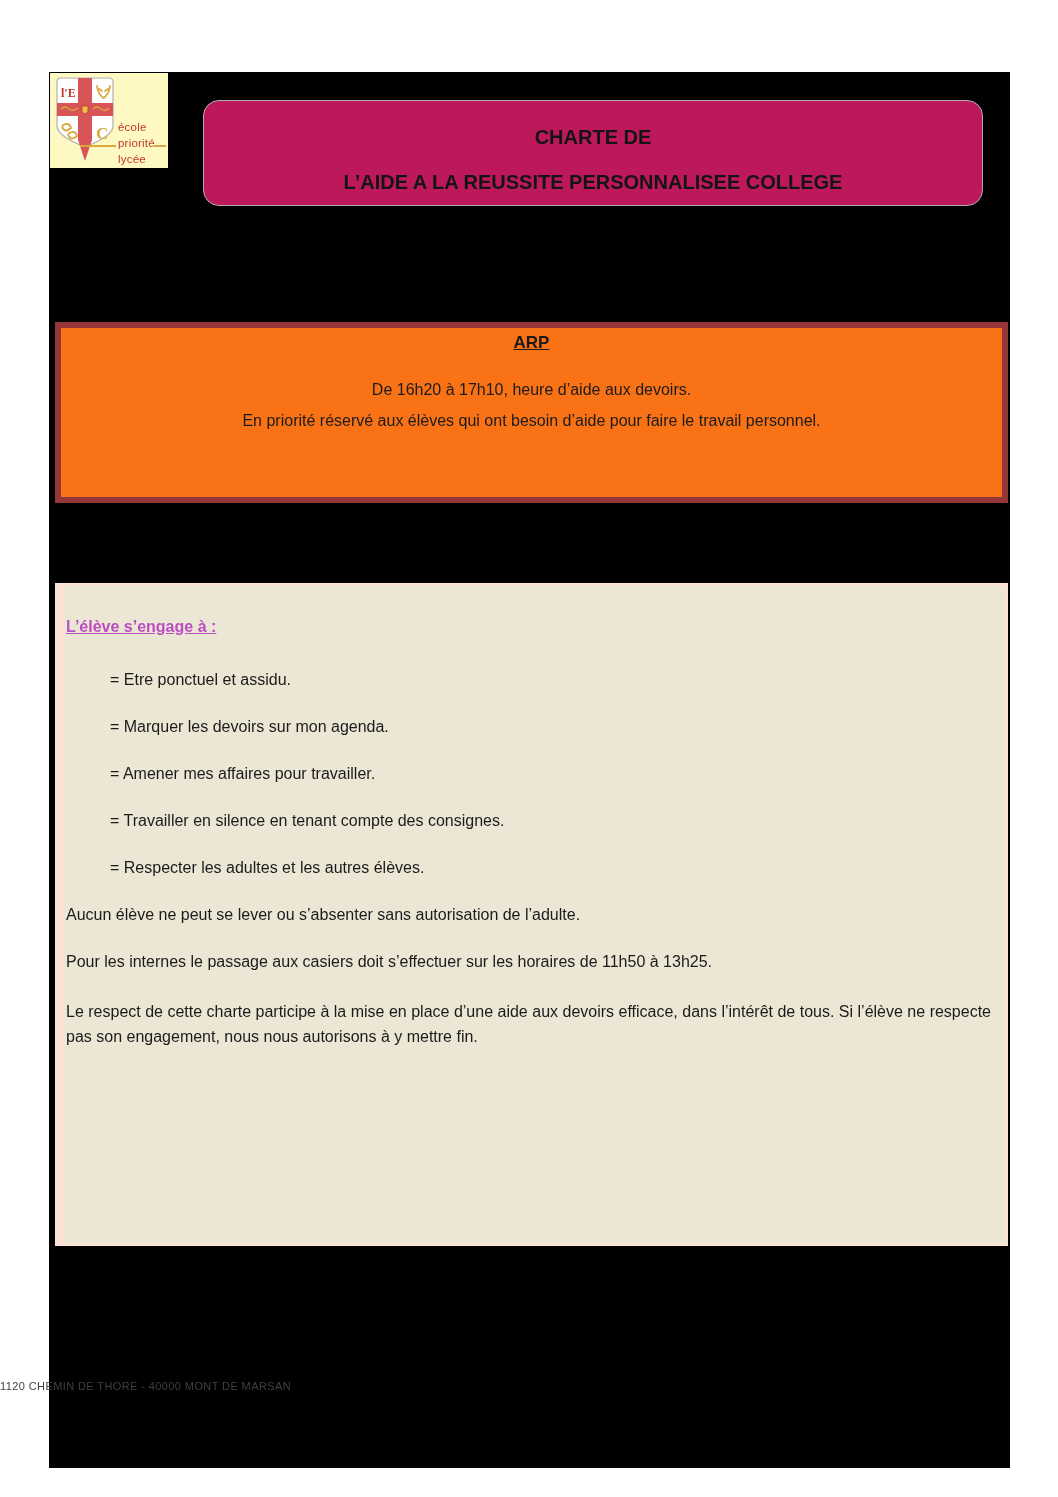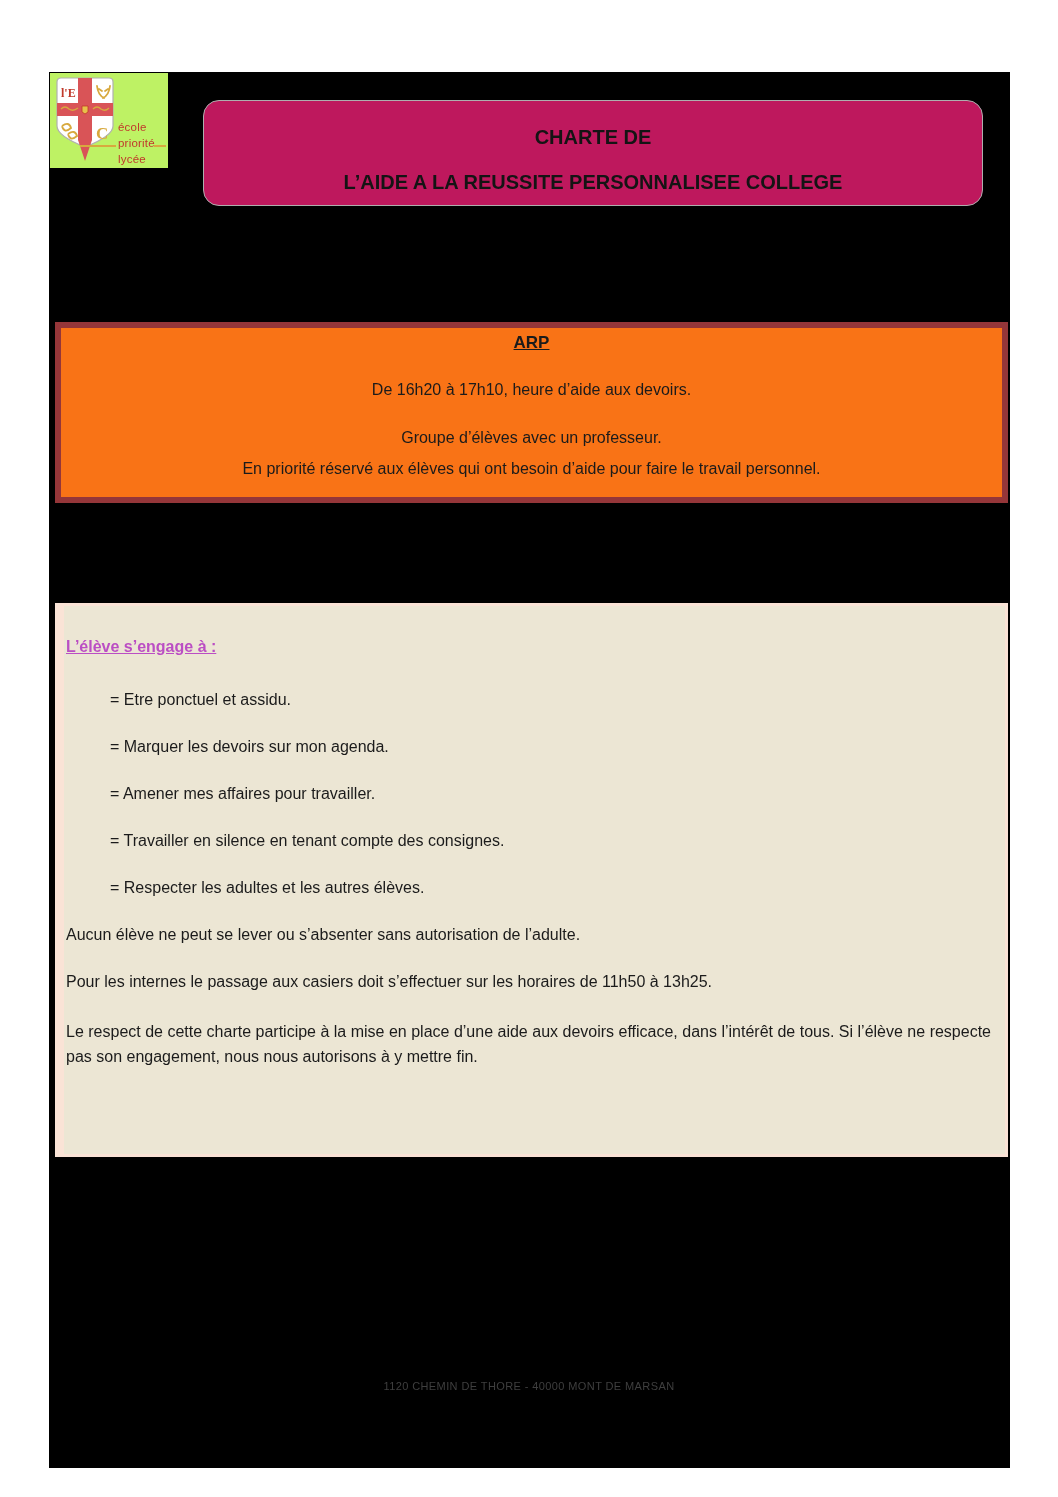--- a/index.html
+++ b/index.html
@@ -19,21 +19,21 @@
     left: 49px; top: 72px;
     width: 961px; height: 1396px;
     background: #000000;
   }
 
   
   .logo-box {
     position: absolute;
     left: 50px; top: 73px;
     width: 118px; height: 95px;
-    background: #bef264;
+    background: #fef9c3;
     z-index: 2;
   }
   .crest { position: absolute; left: 4px; top: 3px; }
   .logo-text {
     position: absolute;
     left: 68px; top: 46px;
     font-size: 11.5px;
     line-height: 16px;
     color: #c0392b;
     letter-spacing: 0.2px;
@@ -81,22 +81,22 @@
     line-height: 20px;
   }
   .arp-line { font-size: 16px; line-height: 19px; }
   .arp-line.l1 { margin-top: 27px; }
   .arp-line.l2 { margin-top: 29px; }
   .arp-line.l3 { margin-top: 12px; }
 
   
   .cream-box {
     position: absolute;
-    left: 55px; top: 603px;
-    width: 953px; height: 554px;
+    left: 55px; top: 583px;
+    width: 953px; height: 663px;
     background: #ece6d4;
     border: 3px solid #fae3d6;
     border-left-width: 9px;
     color: #1b1b1b;
     z-index: 2;
     padding: 30px 14px 0 2px;
   }
   .engage-heading {
     font-size: 16px; font-weight: bold;
     text-decoration: underline;
@@ -117,21 +117,20 @@
     text-align: justify;
     text-align-last: left;
     line-height: 25px;
   }
 
   
   .footer-text {
     position: absolute;
     left: 0; top: 1380px;
     width: 1058px;
-    text-align: center;
     font-size: 11px;
     letter-spacing: 0.4px;
     color: #3f3f3f;
     z-index: 3;
   }
 </style>
 </head>
 <body>
 
 <div class="page">
@@ -160,21 +159,20 @@
   </div>
 
   <div class="title-box">
     <div class="title-line1">CHARTE DE</div>
     <div class="title-line2">L’AIDE A LA REUSSITE PERSONNALISEE COLLEGE</div>
   </div>
 
   <div class="arp-box">
     <div class="arp-title">ARP</div>
     <div class="arp-line l1">De 16h20 à 17h10, heure d’aide aux devoirs.</div>
-    <div class="arp-line l2">Groupe d’élèves avec un professeur.</div>
     <div class="arp-line l3">En priorité réservé aux élèves qui ont besoin d’aide pour faire le travail personnel.</div>
   </div>
 
   <div class="cream-box">
     <div class="engage-heading">L’élève s’engage à :</div>
     <div class="engage-item first">= Etre ponctuel et assidu.</div>
     <div class="engage-item">= Marquer les devoirs sur mon agenda.</div>
     <div class="engage-item">= Amener mes affaires pour travailler.</div>
     <div class="engage-item">= Travailler en silence en tenant compte des consignes.</div>
     <div class="engage-item">= Respecter les adultes et les autres élèves.</div>

